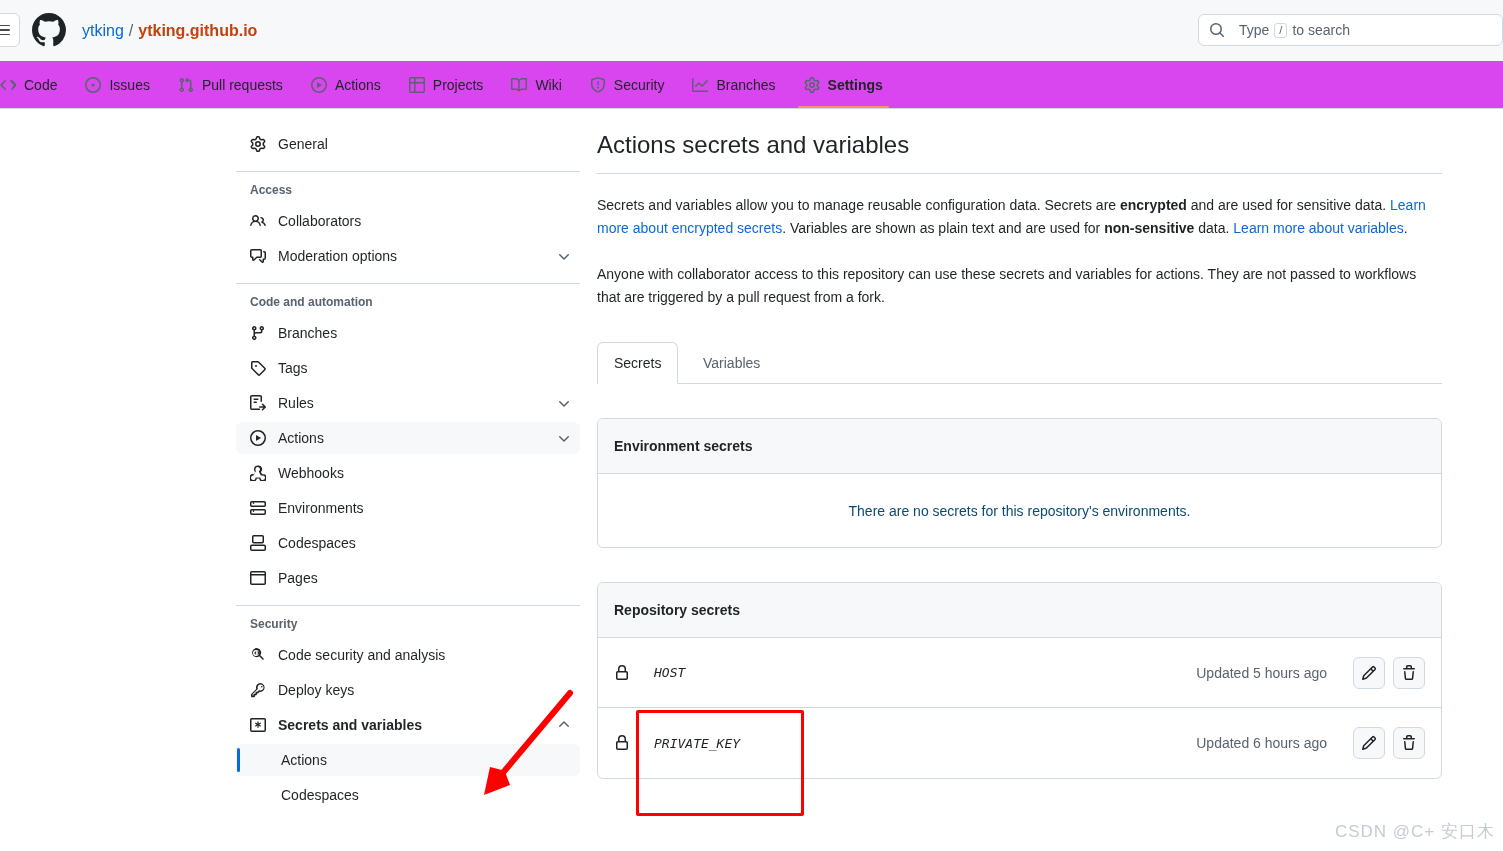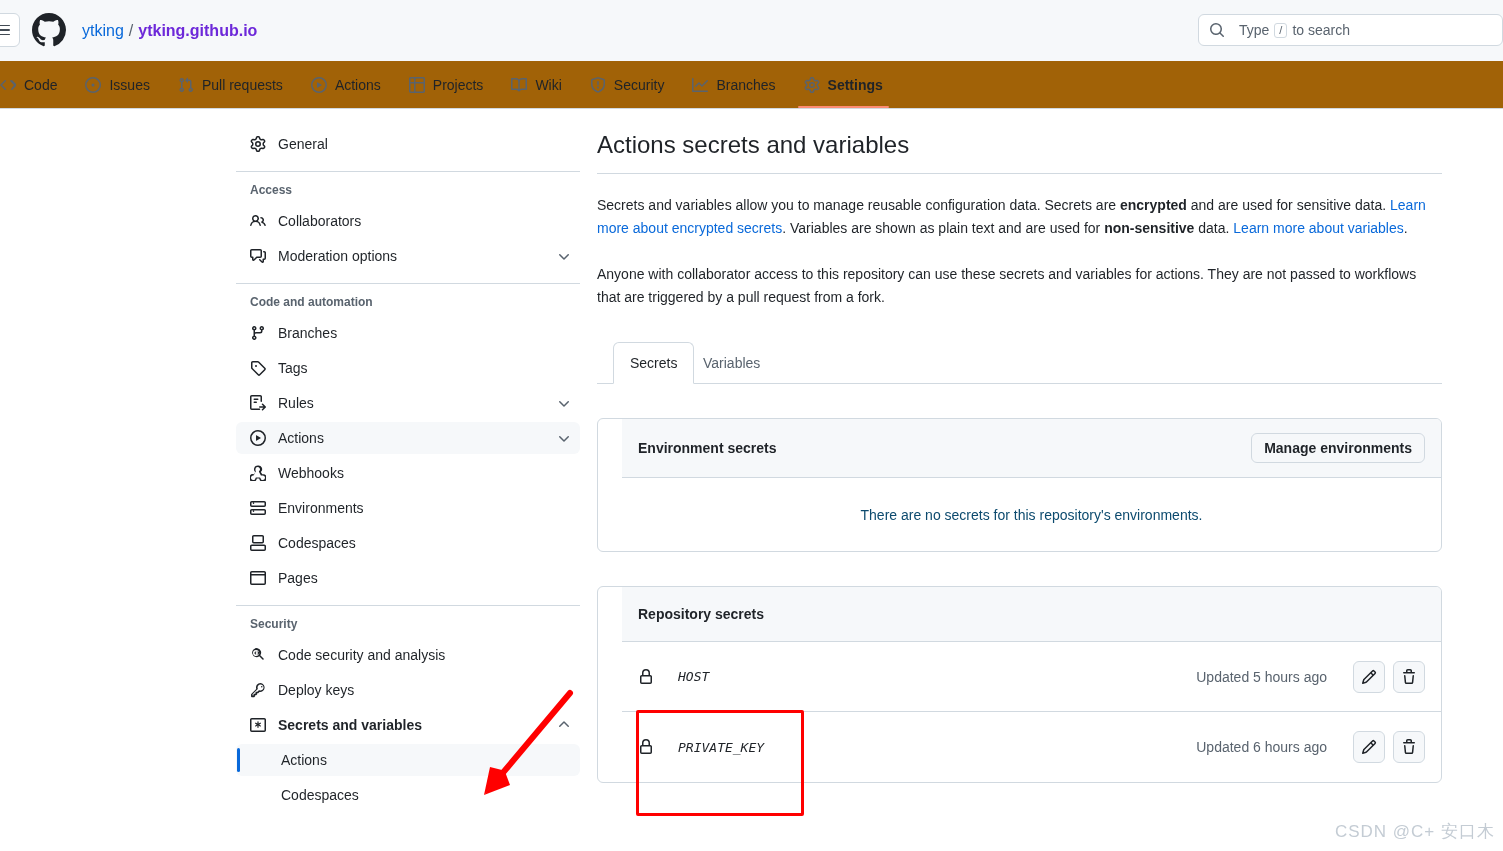--- a/index.html
+++ b/index.html
@@ -26,39 +26,39 @@
     display: flex; flex-direction: column; justify-content: center; align-items: center; gap: 3px;
   }
   .hamburger span { display: block; width: 14px; height: 1.6px; background: #424a53; border-radius: 1px; }
   .gh-logo { position: absolute; left: 32px; top: 13px; width: 34px; height: 34px; }
   .repo-path {
     position: absolute; left: 82px; top: 19px;
     font-size: 16px; line-height: 24px; white-space: nowrap;
   }
   .repo-owner { color: #0969da; }
   .repo-sep { color: #59636e; margin: 0 5px; }
-  .repo-name { color: #6d28d9; font-weight: 600; }
+  .repo-name { color: #c2410c; font-weight: 600; }
 
   .searchbox {
     position: absolute; right: 0px; top: 14px;
     width: 305px; height: 32px;
     border: 1px solid #d1d9e0; border-radius: 6px;
     background: #ffffff;
     display: flex; align-items: center; padding-left: 10px; gap: 8px;
   }
   .searchbox .ph { font-size: 14px; color: #59636e; display: flex; align-items: center; gap: 5px; margin-left: 6px; }
   .slashkey {
     border: 1px solid #d1d9e0; border-radius: 3px;
     font-size: 11px; line-height: 13px; padding: 0 4px; color: #59636e;
   }
 
   
   .reponav {
     position: absolute; top: 61px; left: 0; width: 1503px; height: 48px;
-    background: #a16207;
+    background: #d946ef;
     border-bottom: 1px solid #d1d9e0;
   }
   .reponav .items { display: flex; align-items: center; height: 47px; padding-left: 0px; gap: 0px; }
   .navitem {
     display: flex; align-items: center; gap: 8px;
     height: 47px; padding: 0 14px;
     font-size: 14px; color: #1f2328; white-space: nowrap;
     position: relative;
   }
   .navitem.first { padding-left: 0px; }
@@ -130,21 +130,21 @@
     position: absolute; right: 0; top: 0px;
     background: #1f883d; color: #ffffff;
     border: 1px solid rgba(31,35,40,0.15); border-radius: 6px;
     font-size: 14px; font-weight: 600; line-height: 20px;
     padding: 6px 16px; white-space: nowrap;
   }
 
   .panel {
     margin-top: 34px;
     border: 1px solid #d1d9e0; border-radius: 6px;
-    background: #ffffff; overflow: hidden; padding-left: 24px;
+    background: #ffffff; overflow: hidden;
   }
   .panel-head {
     background: #f6f8fa; border-bottom: 1px solid #d1d9e0;
     padding: 14px 16px; display: flex; align-items: center; justify-content: space-between;
     min-height: 55px;
   }
   .panel-head .ttl { font-size: 14px; font-weight: 600; color: #1f2328; }
   .btn-white {
     background: #f6f8fa; color: #1f2328;
     border: 1px solid #d1d9e0; border-radius: 6px;
@@ -464,28 +464,27 @@
     <div class="title-rule"></div>
 
     <div class="para">
       <span>Secrets and variables allow you to manage reusable configuration data. Secrets are </span><b>encrypted</b><span> and are used for sensitive data. </span><a class="lnk" href="#">Learn more about encrypted secrets</a><span>. Variables are shown as plain text and are used for </span><b>non-sensitive</b><span> data. </span><a class="lnk" href="#">Learn more about variables</a><span>.</span>
     </div>
 
     <div class="para second">Anyone with collaborator access to this repository can use these secrets and variables for actions. They are not passed to workflows that are triggered by a pull request from a fork.</div>
 
     <div class="tabsrow">
       <div class="tabs-underline"></div>
-      <div class="tab active" style="left:16px">Secrets</div>
+      <div class="tab active" style="left:0px">Secrets</div>
       <div class="tab inactive" style="left:90px">Variables</div>
     </div>
 
     <div class="panel">
       <div class="panel-head">
         <span class="ttl">Environment secrets</span>
-        <button class="btn-white">Manage environments</button>
       </div>
       <div class="panel-empty">There are no secrets for this repository's environments.</div>
     </div>
 
     <div class="panel">
       <div class="panel-head">
         <span class="ttl">Repository secrets</span>
       </div>
       <div id="secret-rows">
           <div class="secret-row">

